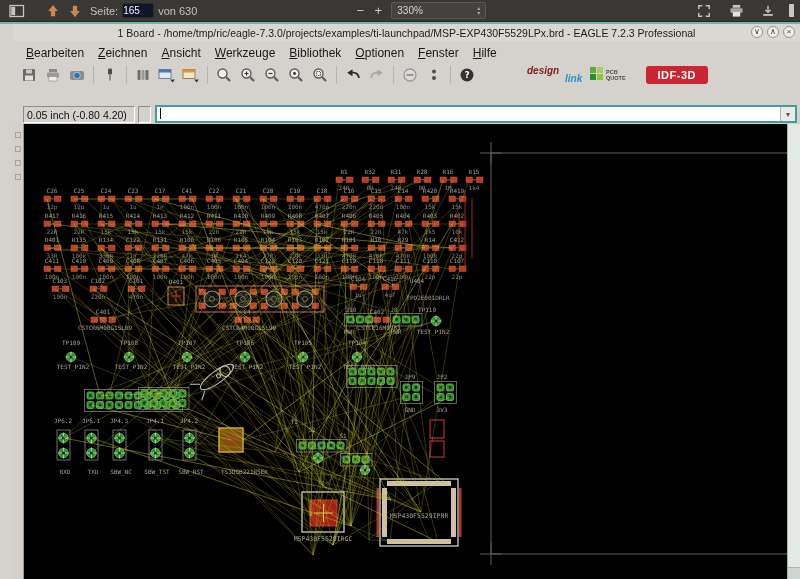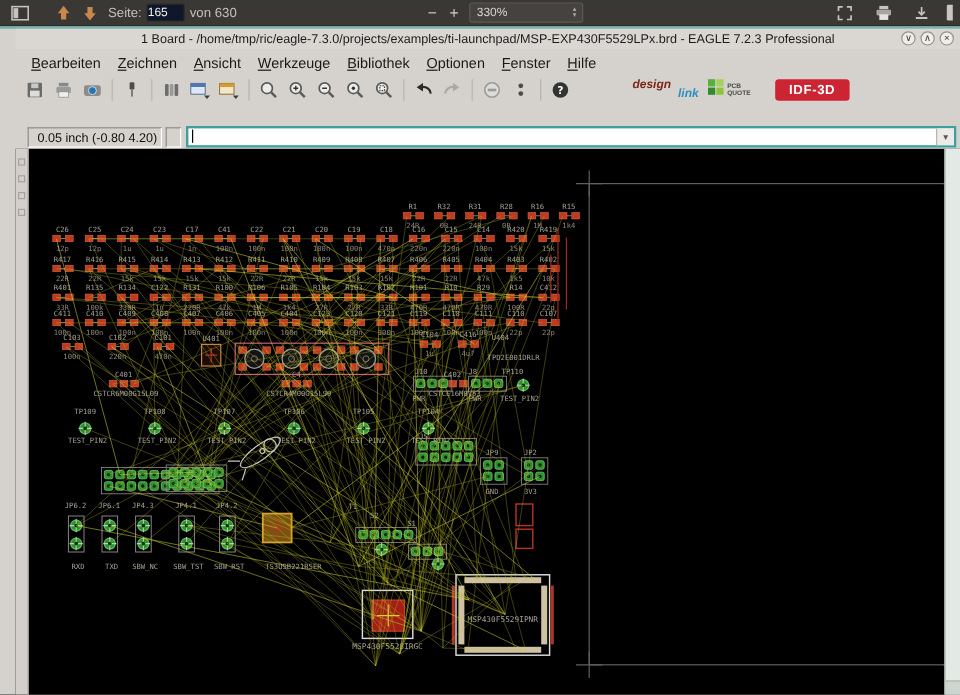--- a/index.html
+++ b/index.html
@@ -44,21 +44,21 @@
     font-style:italic; font-weight:bold; font-size:10px; }
   .logo-designlink .dl1 { position:absolute; left:4px; top:1px; color:#7c2418; }
   .logo-designlink .dl2 { position:absolute; left:42px; top:9px; color:#2d8ec2; }
   .logo-pcbquote { display:flex; align-items:center; margin-left:14px; }
   .pq-text { display:flex; flex-direction:column; margin-left:2px; }
   .pq-text span { font-size:5.5px; font-weight:bold; color:#4a4a46; line-height:6px; }
   .idf3d { margin-left:20px; background:#cc2433; color:#fff; font-weight:bold;
     font-size:11px; padding:3px 12px; border-radius:3px; letter-spacing:.5px; }
 
   .gap-row { height:15px; }
-  .command-row { height:20px; display:flex; align-items:center; padding:0 3px 0 10px;text-align:right; }
+  .command-row { height:20px; display:flex; align-items:center; padding:0 3px 0 10px; }
   .coord-box { width:112px; height:17px; font-size:10.5px; color:#111; padding:2px 3px 0 3px;
     background:#d5d2cd; border:1px solid; border-color:#8f8c88 #ffffff #ffffff #8f8c88;
     white-space:nowrap; overflow:hidden; }
   .mini-box { width:13px; height:17px; margin-left:3px; background:#d5d2cd;
     border:1px solid; border-color:#8f8c88 #ffffff #ffffff #8f8c88; }
   .cmd-combo { flex:1; height:18px; margin-left:4px; background:#fff;
     border:2px solid #3f9f9c; position:relative; }
   .caret { position:absolute; left:3px; top:1px; width:1px; height:11px; background:#000; }
   .cmd-arrow { position:absolute; right:0; top:0; width:15px; height:100%;
     background:#eceae6; border-left:1px solid #b8b6b2; color:#555; font-size:8px;

